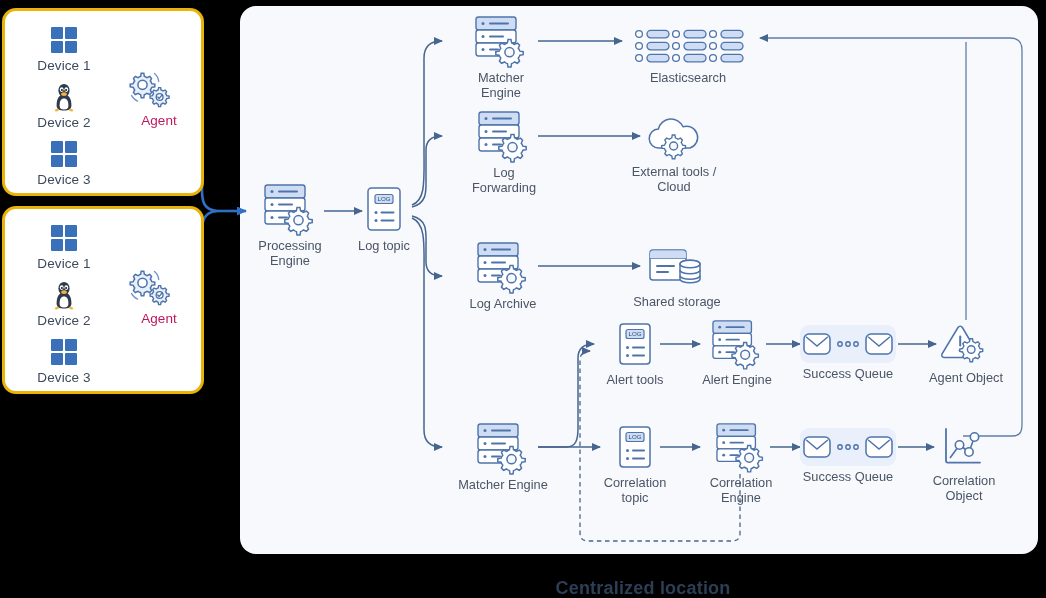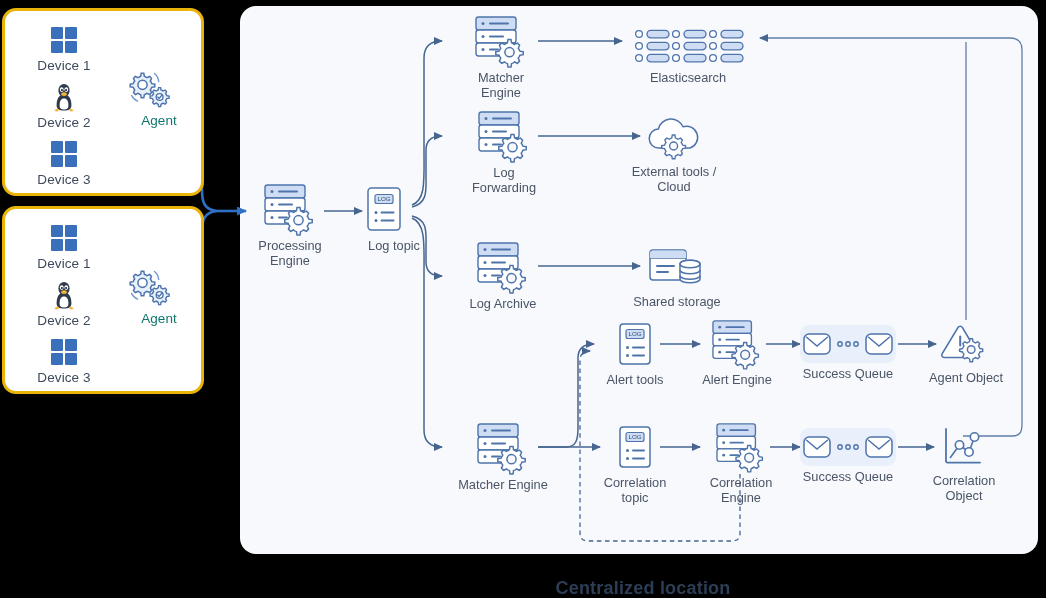--- a/index.html
+++ b/index.html
@@ -13,21 +13,21 @@
           border-radius:14px;box-shadow:0 1px 3px rgba(40,60,100,.10);}
   #devbox-1{left:2px;top:8px;width:196px;height:182px;}
   #devbox-2{left:2px;top:206px;width:196px;height:182px;}
 
   .dev-col{position:absolute;left:16px;top:14px;width:86px;}
   .dev-item{height:57px;text-align:center;}
   .dev-ic{height:30px;display:flex;align-items:center;justify-content:center;}
   .dev-label{font-size:13.5px;color:#3d4a5c;margin-top:3px;letter-spacing:.1px;}
 
   .agent{position:absolute;left:118px;top:56px;width:72px;text-align:center;}
-  .agent-label{font-size:13.5px;color:#0f766e;margin-top:2px;}
+  .agent-label{font-size:13.5px;color:#be185d;margin-top:2px;}
 
   
   .winlogo{width:26px;height:26px;display:grid;grid-template-columns:1fr 1fr;
            grid-template-rows:1fr 1fr;gap:2.6px;}
   .winlogo i{background:#3a6fba;display:block;border-radius:1px;}
 
   
   #main-panel{position:absolute;left:240px;top:6px;width:798px;height:548px;
               background:#f8f9fd;border-radius:16px;}
 
@@ -333,21 +333,21 @@
                    l3.3,-.55 a9.3,9.3 0 0 1 1.65,-2.85 l-1.3,-3.05 l2.1,-2.1
                    l3.05,1.3 a9.3,9.3 0 0 1 2.85,-1.65 z"></path>
           <circle cx="37.5" cy="38.2" r="4.6" fill="#f8f9fd"></circle>
         </g>
       </svg>
     </div>
     <div class="cap">Processing
 Engine</div>
   </div>
 
-  <div class="node" style="left:348px;top:184px;width:72px;text-align:right;">
+  <div class="node" style="left:348px;top:184px;width:72px;">
     <div class="ico" style="height:50px;">
       <svg width="40" height="48" viewBox="0 0 40 48">
         <rect x="4" y="2" width="32" height="42" rx="3.4" fill="#ffffff" stroke="#4e74ab" stroke-width="1.5"></rect>
         <rect x="11" y="8.5" width="18" height="9" rx="2" fill="#cfddf4" stroke="#4e74ab" stroke-width="1.2"></rect>
         <text x="20" y="15.4" text-anchor="middle" font-size="6.2" fill="#2f4c77" font-family="'Liberation Sans',sans-serif">LOG</text>
         <circle cx="12" cy="26.5" r="1.5" fill="#4e74ab"></circle>
         <circle cx="12" cy="34.5" r="1.5" fill="#4e74ab"></circle>
         <path d="M17.5,26.5 h12 M17.5,34.5 h12" stroke="#4e74ab" stroke-width="2" stroke-linecap="round"></path>
       </svg>
     </div>

